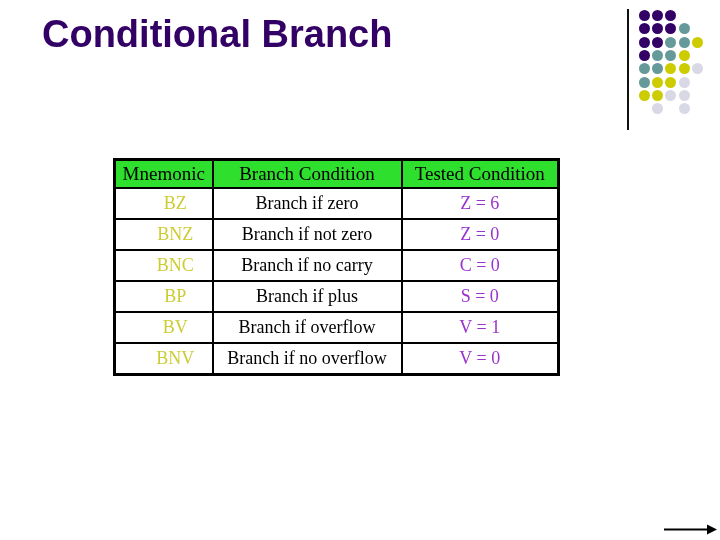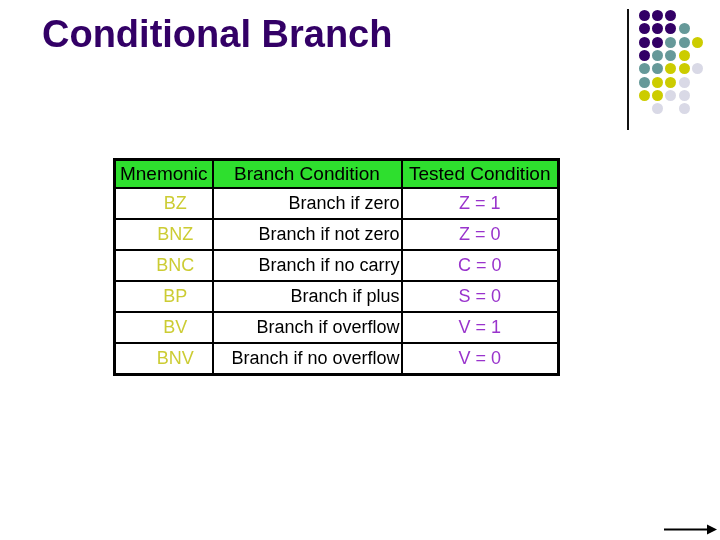--- a/index.html
+++ b/index.html
@@ -64,20 +64,21 @@
   .instruction-table col.col-mnemonic { width: 98px; }
   .instruction-table col.col-branch   { width: 189px; }
   .instruction-table col.col-tested   { width: 157px; }
   .instruction-table,
   .instruction-table th,
   .instruction-table td {
     border: 2px solid var(--color-table_border, #000000);
   }
   .instruction-table {
     border-width: 3px;
+    font-family: Liberation Serif, serif;
   }
   .instruction-table th {
     background: var(--color-header_bg, #2EDF2E);
     color: var(--color-body_text, #000000);
     font-weight: normal;
     font-size: 19px;
     height: 26px;
     text-align: center;
     padding: 0 1px;
     white-space: nowrap;
@@ -85,21 +86,21 @@
   }
   .instruction-table td {
     font-size: 18px;
     height: 29px;
     text-align: center;
     padding: 0 1px;
     white-space: nowrap;
     overflow: hidden;
   }
   .instruction-table td.cell-mnemonic { color: var(--color-mnemonic_text, #CCCC33); padding-left: 24px; }
-  .instruction-table td.cell-branch   { color: var(--color-body_text, #000000); text-align: right; }
+  .instruction-table td.cell-branch   { color: var(--color-body_text, #000000); }
   .instruction-table td.cell-tested   { color: var(--color-tested_text, #9933CC); }
 
   
   .arrow-right {
     position: absolute;
     left: 662px;
     top: 523px;
     width: 56px;
     height: 13px;
   }
@@ -158,21 +159,21 @@
       <tr>
         <th>Mnemonic</th>
         <th>Branch Condition</th>
         <th>Tested Condition</th>
       </tr>
     </thead>
     <tbody>
       <tr>
         <td class="cell-mnemonic">BZ</td>
         <td class="cell-branch">Branch if zero</td>
-        <td class="cell-tested">Z = 1</td>
+        <td class="cell-tested">Z = 6</td>
       </tr>
       <tr>
         <td class="cell-mnemonic">BNZ</td>
         <td class="cell-branch">Branch if not zero</td>
         <td class="cell-tested">Z = 0</td>
       </tr>
       <tr>
         <td class="cell-mnemonic">BNC</td>
         <td class="cell-branch">Branch if no carry</td>
         <td class="cell-tested">C = 0</td>

